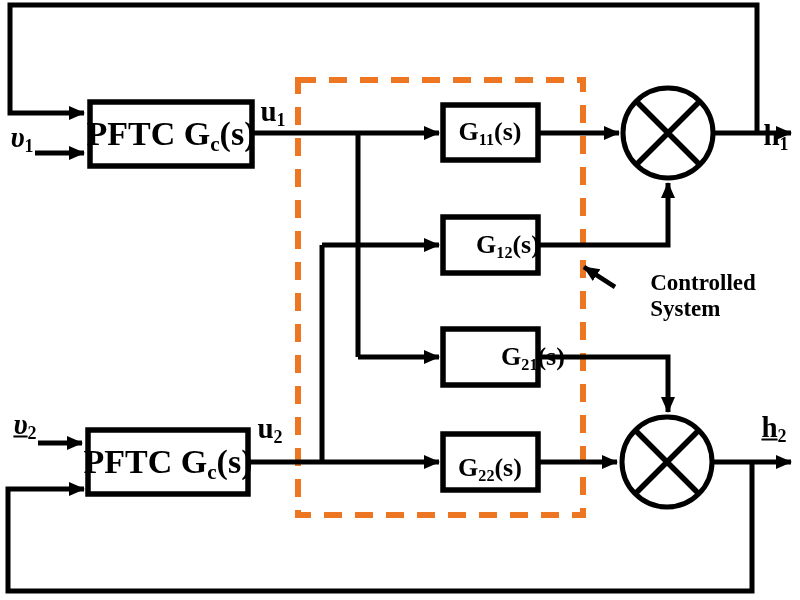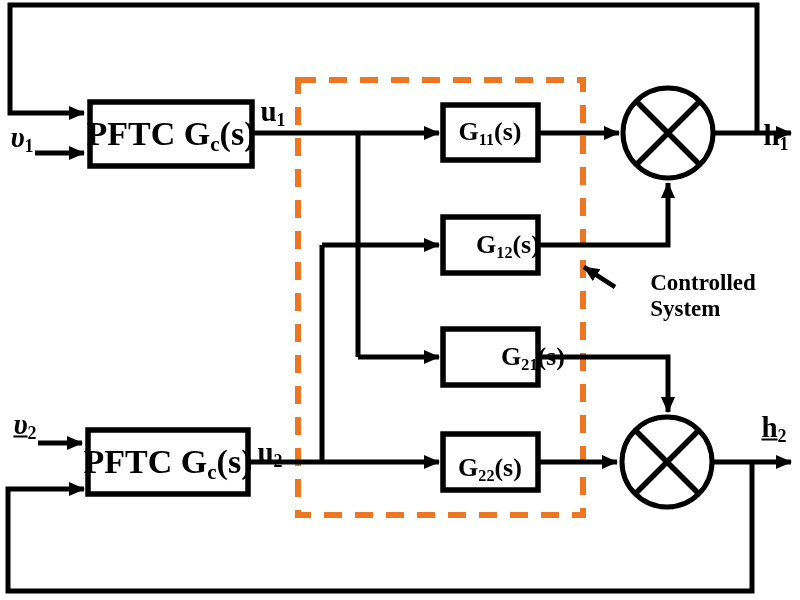--- a/index.html
+++ b/index.html
@@ -107,21 +107,21 @@
   <div class="label lbl-sig lbl-v" style="left:22px;top:137px;">
     <span class="vmain">υ</span><sub>1</sub>
   </div>
   <div class="label lbl-sig lbl-v" style="left:25px;top:424px;text-decoration:underline;">
     <span class="vmain">υ</span><sub>2</sub>
   </div>
 
   <div class="label lbl-sig" style="left:273px;top:111px;">
     <span>u</span><sub>1</sub>
   </div>
-  <div class="label lbl-sig" style="left:270px;top:452px;">
+  <div class="label lbl-sig" style="left:270px;top:428px;">
     <span>u</span><sub>2</sub>
   </div>
 
   <div class="label lbl-sig" style="left:776px;top:99px;margin-top:36px;">
     <span>h</span><sub>1</sub>
   </div>
   <div class="label lbl-sig" style="left:774px;top:427px;text-decoration:underline;">
     <span>h</span><sub>2</sub>
   </div>
 

